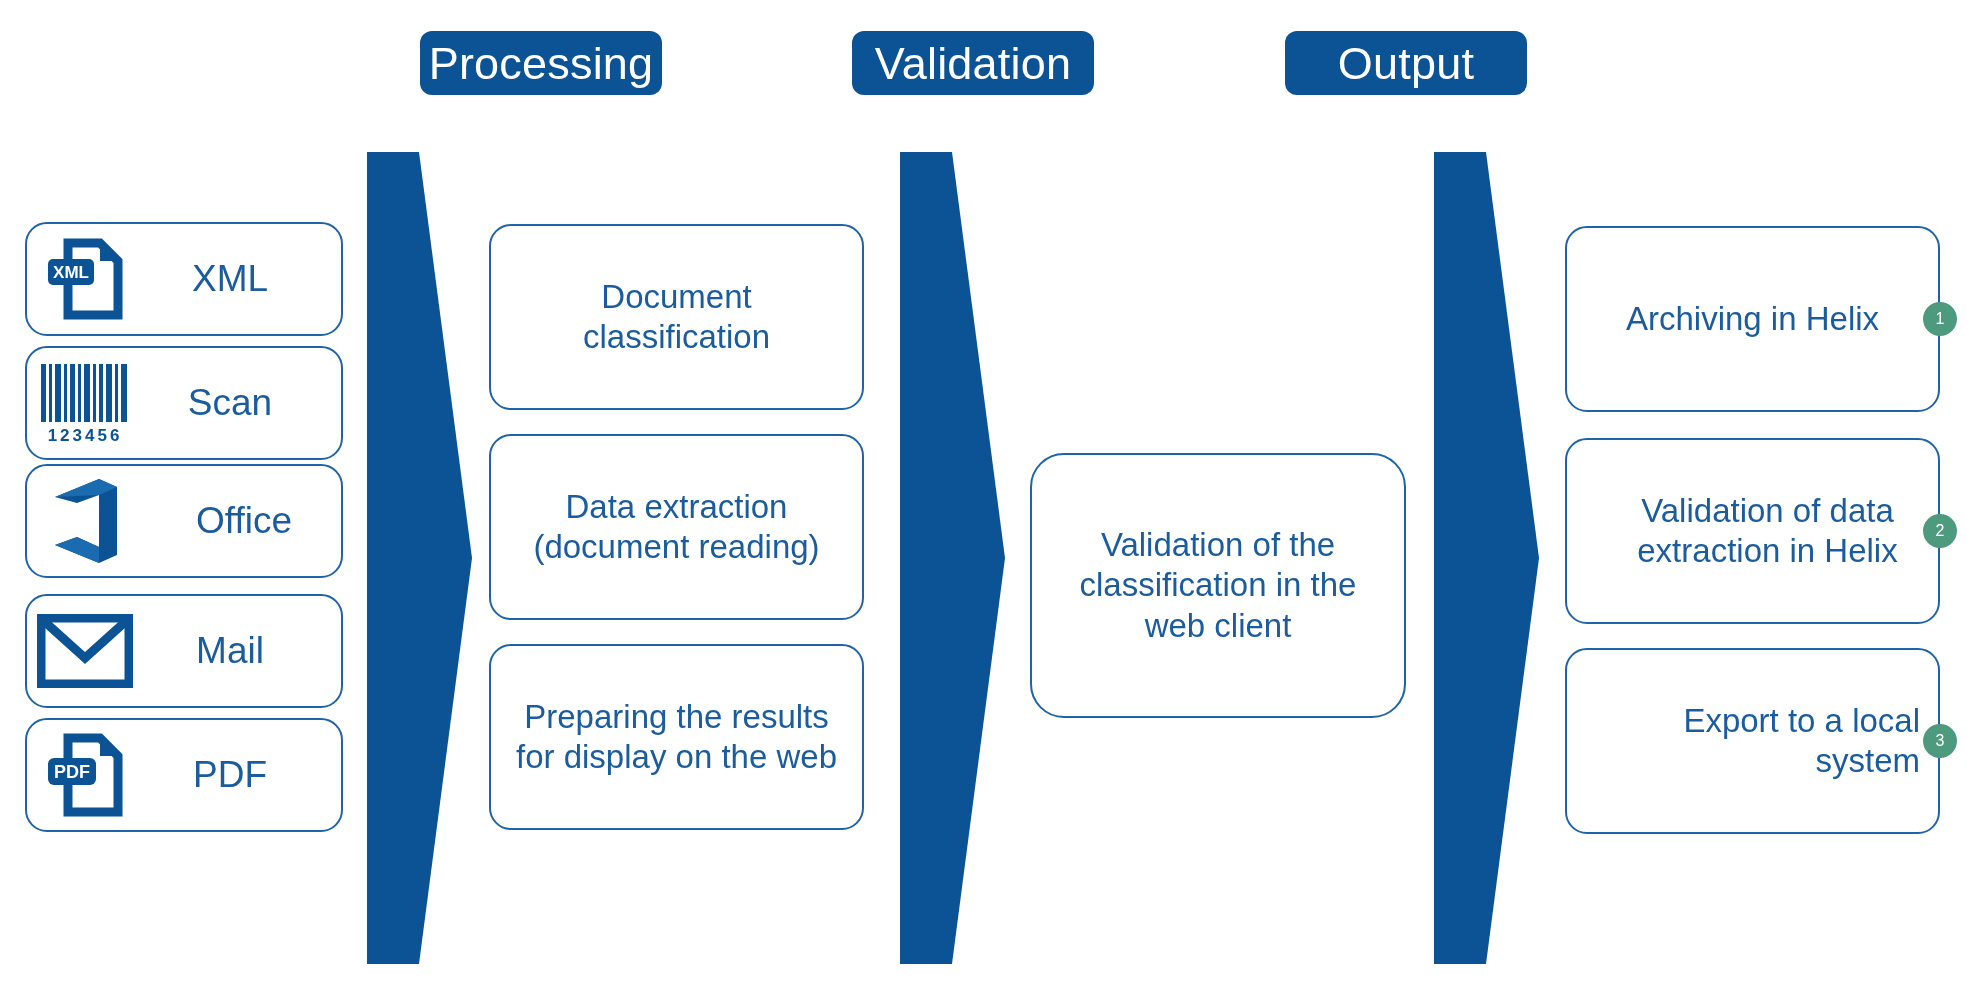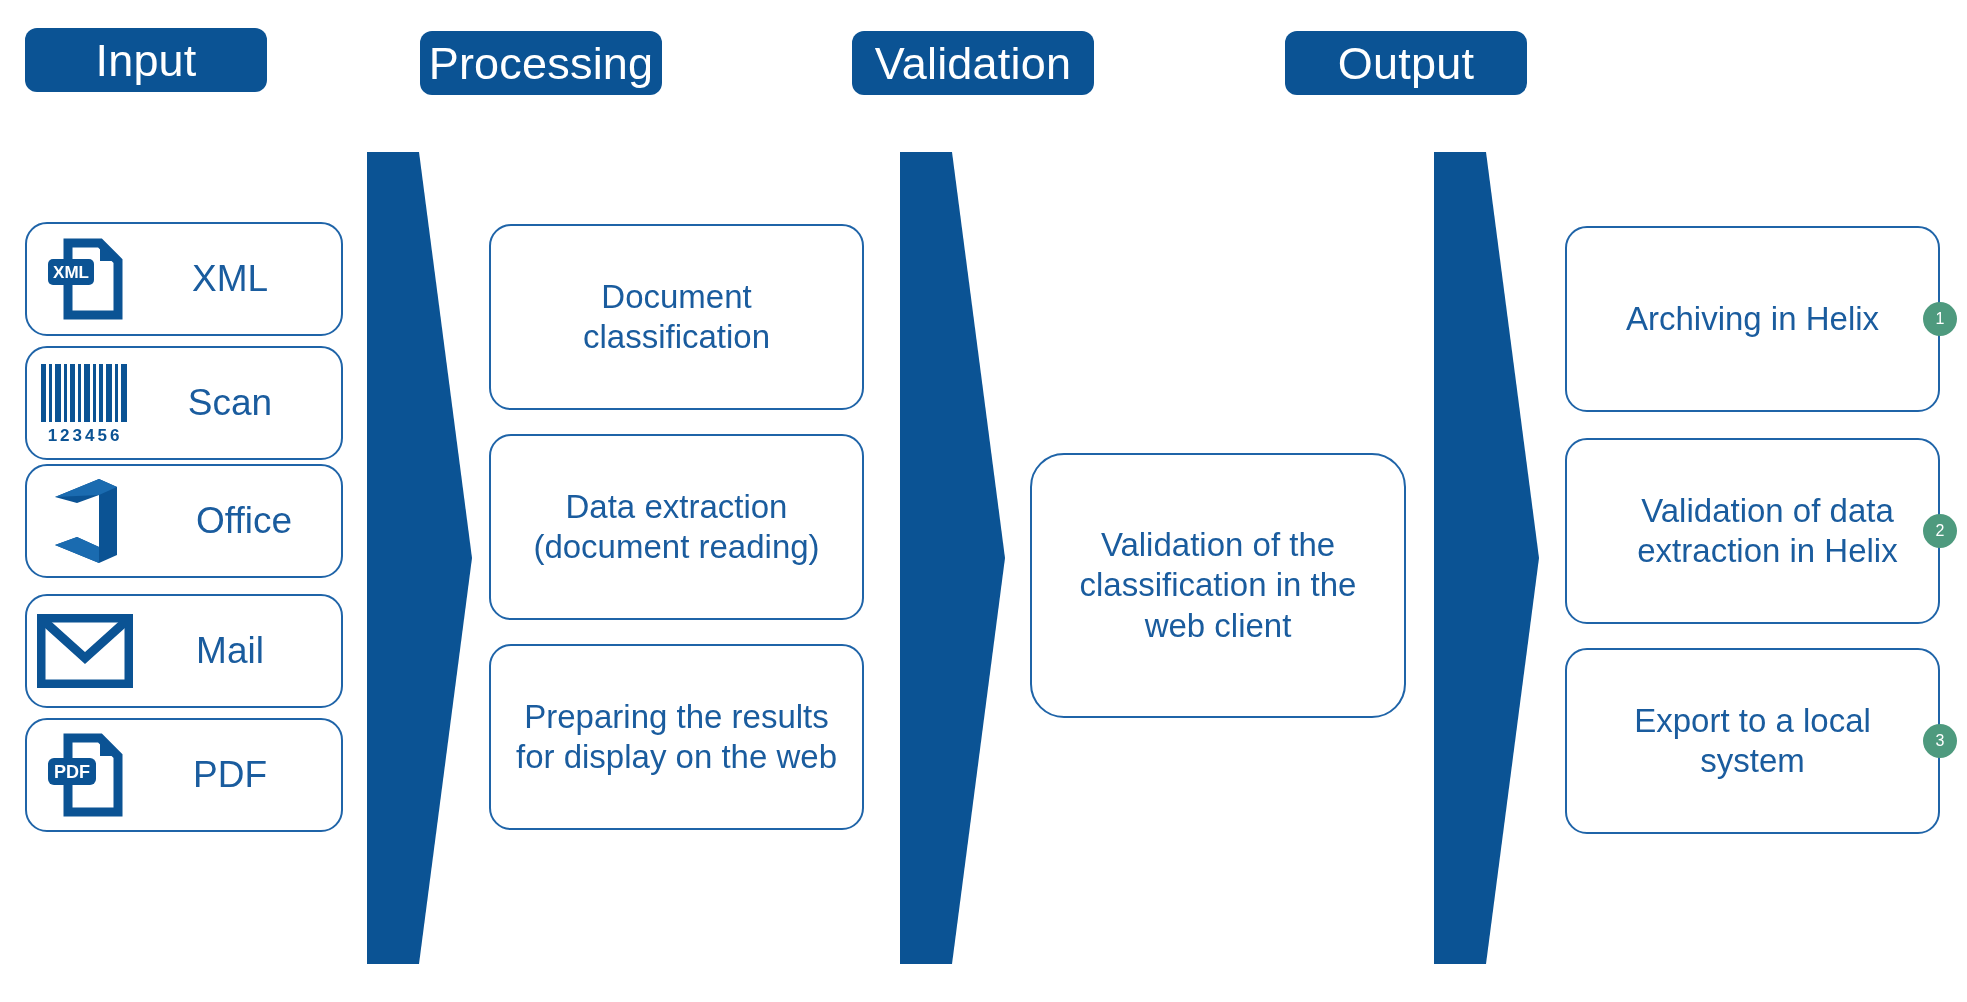--- a/index.html
+++ b/index.html
@@ -46,23 +46,20 @@
          line-height:1;}
 
   
   .icn{display:block;}
 </style>
 </head>
 <body>
 
 <div class="stage">
 
-  <div class="pill pill-input">
-    <span>Input</span>
-  </div>
   <div class="pill pill-processing">
     <span>Processing</span>
   </div>
   <div class="pill pill-validation">
     <span>Validation</span>
   </div>
   <div class="pill pill-output">
     <span>Output</span>
   </div>
 
@@ -172,20 +169,20 @@
     <span>1</span>
   </div>
 
   <div class="card txt-card" style="left:1565px;top:438px;width:375px;height:186px;padding-left:48px;">
     <span>Validation of data extraction in Helix</span>
   </div>
   <div class="badge" style="left:1923px;top:514px;">
     <span>2</span>
   </div>
 
-  <div class="card txt-card" style="left:1565px;top:648px;width:375px;height:186px;">
+  <div class="card txt-card" style="left:1565px;top:648px;width:375px;height:186px;text-align:right;">
     <span>Export to a local system</span>
   </div>
   <div class="badge" style="left:1923px;top:724px;">
     <span>3</span>
   </div>
 
 </div>
 
 </body></html>

